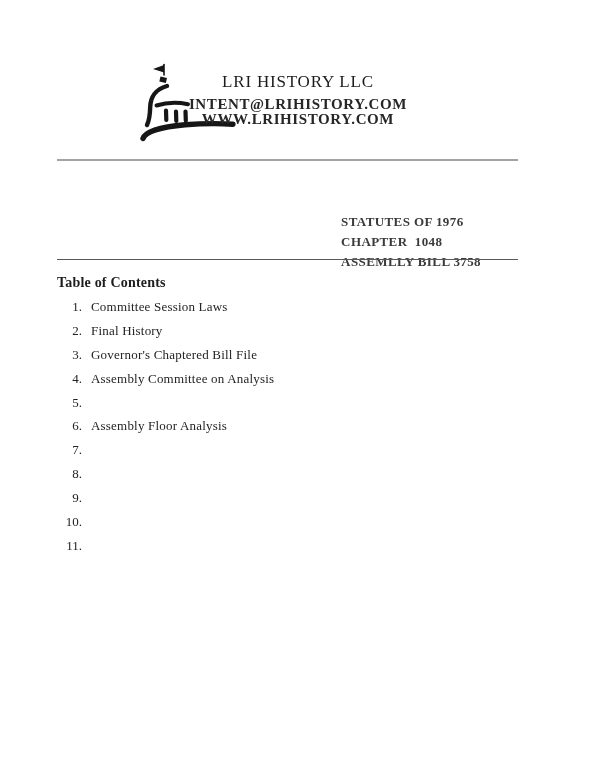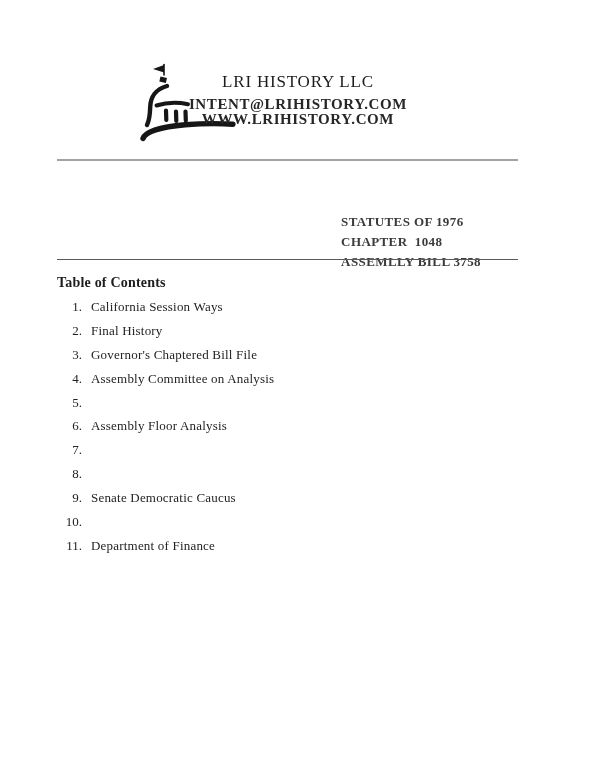--- a/index.html
+++ b/index.html
@@ -155,21 +155,21 @@
     <div class="statute-line">ASSEMLLY BILL 3758</div>
   </div>
 
   <div class="rule-2"></div>
 
   <div class="toc-title">Table of Contents</div>
 
   <div class="toc-list">
     <div class="toc-row">
       <span class="toc-num">1.</span>
-      <span class="toc-label">California Session Ways</span>
+      <span class="toc-label">Committee Session Laws</span>
     </div>
     <div class="toc-row">
       <span class="toc-num">2.</span>
       <span class="toc-label">Final History</span>
     </div>
     <div class="toc-row">
       <span class="toc-num">3.</span>
       <span class="toc-label">Governor's Chaptered Bill File</span>
     </div>
     <div class="toc-row">
@@ -184,24 +184,22 @@
       <span class="toc-label">Assembly Floor Analysis</span>
     </div>
     <div class="toc-row">
       <span class="toc-num">7.</span>
     </div>
     <div class="toc-row">
       <span class="toc-num">8.</span>
     </div>
     <div class="toc-row">
       <span class="toc-num">9.</span>
-      <span class="toc-label">Senate Democratic Caucus</span>
     </div>
     <div class="toc-row">
       <span class="toc-num">10.</span>
     </div>
     <div class="toc-row">
       <span class="toc-num">11.</span>
-      <span class="toc-label">Department of Finance</span>
     </div>
   </div>
 
 </div>
 
 </body></html>

